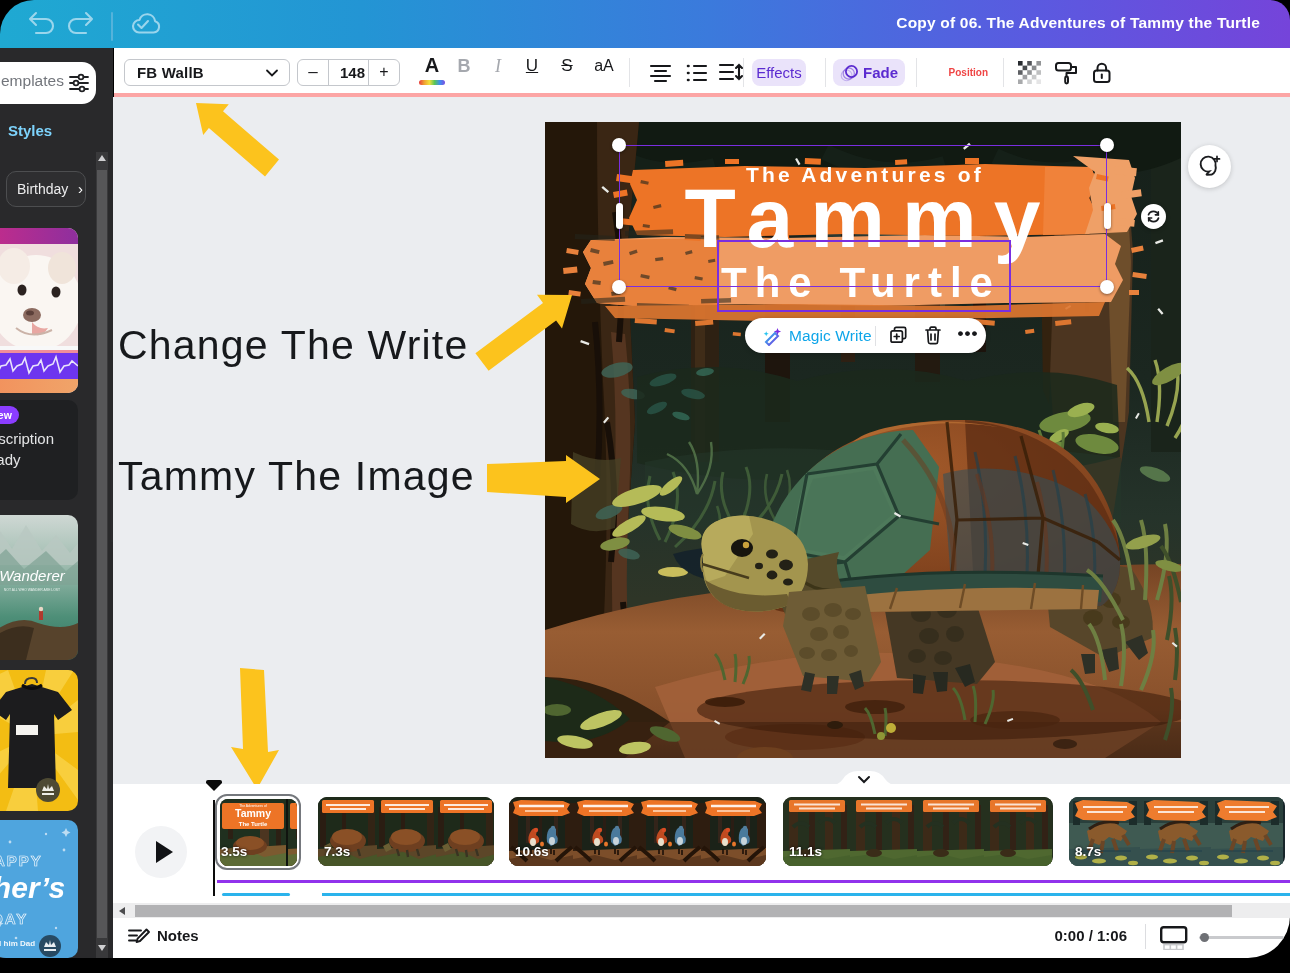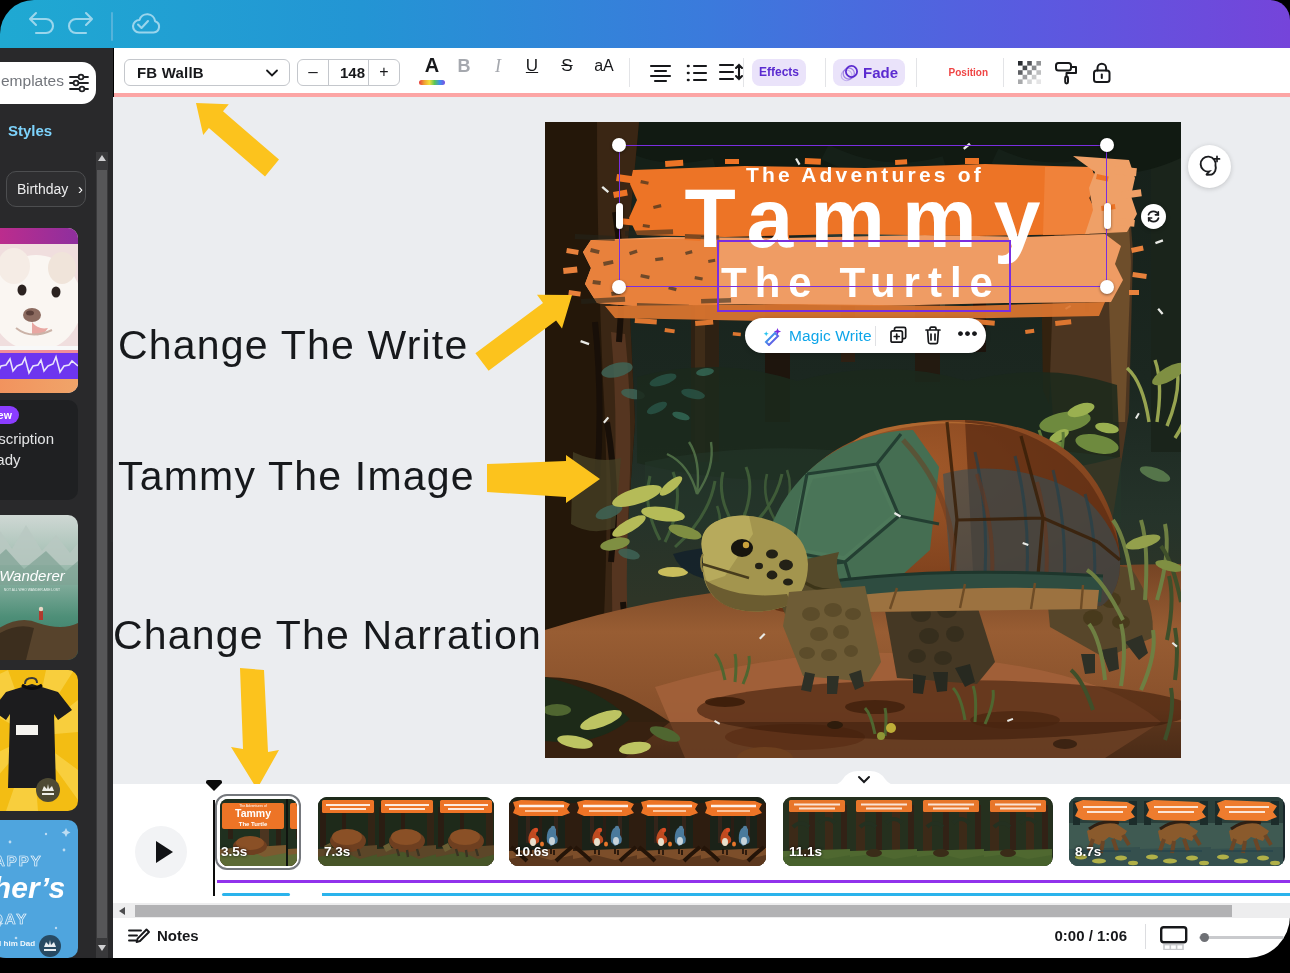--- a/index.html
+++ b/index.html
@@ -13,20 +13,21 @@
 <div class="abs" style="left:0;top:0;width:1290px;height:48px;background:linear-gradient(90deg,#1fa9d2 0%,#2395d4 28%,#3b7adc 55%,#5a5ae0 80%,#7544da 100%);border-radius:34px 20px 0 0;"></div>
 <svg class="abs" style="left:20px;top:4px;" width="300" height="48" viewBox="0 0 300 48">
   <g stroke="#b9e2f3" stroke-width="2.1" fill="none" stroke-linecap="round" stroke-linejoin="round" opacity=".8">
     <path d="M 10 15 L 16 21 M 10 15 L 16 9 M 10 15 h 16 a 7 7 0 0 1 0 14 h -10"></path>
     <path d="M 72 15 L 66 21 M 72 15 L 66 9 M 72 15 h -16 a 7 7 0 0 0 0 14 h 10"></path>
     <line x1="92" y1="9" x2="92" y2="36" stroke="#63b7dd" stroke-width="2"></line>
     <path d="M 113 22 a 6.5 6.5 0 0 1 6.5 -6 a 8 8 0 0 1 15.6 1.2 a 5.8 5.8 0 0 1 -1.5 11.3 h -14.5 a 6.3 6.3 0 0 1 -6.1 -6.5 z"></path>
     <path d="M 118 20.5 l 3.5 3.5 l 6.5 -7"></path>
   </g>
 </svg>
+<div class="abs" style="left:840px;top:0;width:420px;height:46px;line-height:46px;color:#fff;font-size:15.5px;font-weight:bold;text-align:right;letter-spacing:.2px;">Copy of 06. The Adventures of Tammy the Turtle</div>
 
 <div class="abs" style="left:0;top:48px;width:113px;height:910px;background:#29292b;overflow:hidden;">
 
   <div class="abs" style="left:-16px;top:14px;width:112px;height:42px;background:#ffffff;border-radius:14px;"></div>
   <div class="abs" style="left:1px;top:24px;color:#73767c;font-size:15.5px;">emplates</div>
   <svg class="abs" style="left:68px;top:24px;" width="22" height="22" viewBox="0 0 22 22" fill="none" stroke="#202124" stroke-width="1.8" stroke-linecap="round">
     <line x1="2" y1="5" x2="20" y2="5"></line>
         <circle cx="13" cy="5" r="2.4" fill="#fff"></circle>
     <line x1="2" y1="11" x2="20" y2="11"></line>
         <circle cx="8" cy="11" r="2.4" fill="#fff"></circle>
@@ -171,21 +172,21 @@
       </svg>
   <svg class="abs" style="left:571px;top:13px;" width="24" height="24" viewBox="0 0 24 24" stroke="#17181b" stroke-width="2.1" stroke-linecap="round">
         <path d="M9 5 h12 M9 12 h12 M9 19 h12"></path>
         <path d="M3 5 h.5 M3 12 h.5 M3 19 h.5" stroke-width="2.6"></path>
       </svg>
   <svg class="abs" style="left:604px;top:13px;" width="26" height="24" viewBox="0 0 26 24" stroke="#17181b" stroke-width="2.1" stroke-linecap="round" fill="none">
         <path d="M2 4 h13 M2 11 h13 M2 18 h13"></path>
         <path d="M21 4 v14 M18 7 l3 -3 l3 3 M18 15 l3 3 l3 -3"></path>
       </svg>
   <div class="abs" style="left:629px;top:10px;width:1px;height:29px;background:#e3e4e7;"></div>
-  <div class="abs" style="left:638px;top:11px;width:54px;height:27px;background:#eae3fa;border-radius:8px;color:#5b2bd0;font-size:12px;font-weight:bold;text-align:center;line-height:27px;">Effects</div>
+  <div class="abs" style="left:638px;top:11px;width:54px;height:27px;background:#eae3fa;border-radius:8px;color:#5b2bd0;font-size:15px;font-weight:normal;text-align:center;line-height:27px;">Effects</div>
   <div class="abs" style="left:711px;top:10px;width:1px;height:29px;background:#e3e4e7;"></div>
   <div class="abs" style="left:719px;top:11px;width:72px;height:27px;background:#eae3fa;border-radius:8px;">
     <svg class="abs" style="left:7px;top:4px;" width="20" height="20" viewBox="0 0 20 20" fill="none" stroke="#5b2bd0">
           <circle cx="11.5" cy="8.5" r="5.6" stroke-width="1.8"></circle>
           <circle cx="8.8" cy="10.6" r="5.6" stroke-width="1.3" opacity=".5"></circle>
           <circle cx="6.6" cy="12.4" r="5.4" stroke-width="1.1" opacity=".28"></circle>
         </svg>
     <span class="abs" style="left:30px;top:0;font-size:15px;font-weight:bold;color:#5b2bd0;line-height:27px;">Fade</span>
   </div>
   <div class="abs" style="left:802px;top:10px;width:1px;height:29px;background:#e3e4e7;"></div>
@@ -609,21 +610,20 @@
 <div class="abs" style="left:953px;top:318px;width:30px;height:35px;line-height:31px;font-size:17px;font-weight:bold;color:#17181b;letter-spacing:1px;text-align:center;">•••</div>
 
 <div class="abs" style="left:1188px;top:145px;width:43px;height:43px;border-radius:50%;background:#fff;box-shadow:0 1px 5px rgba(0,0,0,.18);"></div>
 <svg class="abs" style="left:1198px;top:154px;" width="24" height="24" viewBox="0 0 24 24" fill="none" stroke="#1b1c1f" stroke-width="1.9" stroke-linecap="round">
   <path d="M18.5 12.6 a 7.5 7.5 0 1 0 -6.2 5.9 l-2.6 2.6 a 0.4 0.4 0 0 0 .3 .7 l4.6 -.2 a 7.5 7.5 0 0 0 3.9 -9 z" transform="translate(-1,-1)"></path>
   <path d="M19 2.4 v 5 M16.5 4.9 h 5" stroke-width="1.7"></path>
 </svg>
 
 <div class="abs" style="left:118px;top:322px;font-size:41px;color:#17191c;letter-spacing:1.2px;">Change The Write</div>
 <div class="abs" style="left:118px;top:453px;font-size:41px;color:#17191c;letter-spacing:1.2px;">Tammy The Image</div>
-<div class="abs" style="left:113px;top:612px;font-size:41px;color:#17191c;letter-spacing:1.2px;">Change The Narration</div>
 <svg class="abs" style="left:100px;top:90px;pointer-events:none;" width="560" height="710" viewBox="0 0 560 710">
   <g fill="#fcc31d">
     <polygon points="179,69.6 123,21.2 128.8,14.2 96,13 103.2,45 108.9,38 165,86.4"></polygon>
     <polygon points="388.6,280.8 456.1,230.5 462,238.6 472,205 437,204.8 443,212.9 375.4,263.2"></polygon>
     <polygon points="387,374 466,371 466,365 500,389 466,413 466,407 387,402"></polygon>
     <polygon points="140,578 164,580 168,662 179,660 157,699 131,657 143,659"></polygon>
   </g>
 </svg>
 
 <svg class="abs" style="left:788px;top:769px;" width="152" height="17" viewBox="0 0 152 17">

